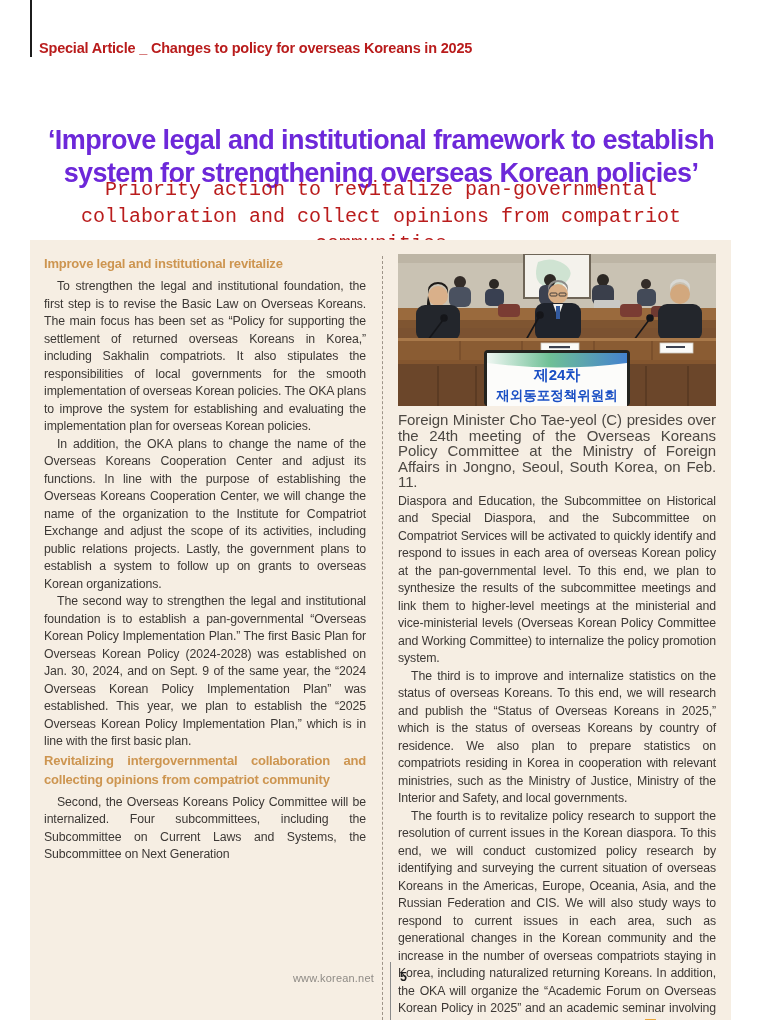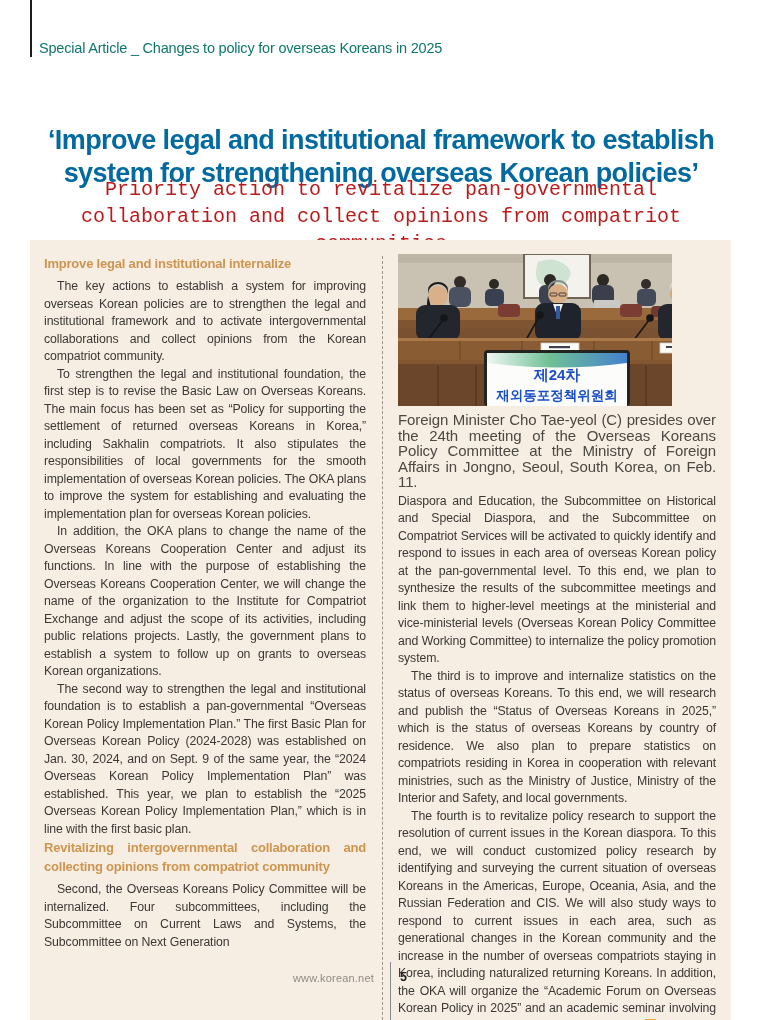--- a/index.html
+++ b/index.html
@@ -1,44 +1,44 @@
 <!DOCTYPE html>
 <html><head>
 <meta charset="utf-8">
 <style>
   html,body{margin:0;padding:0;}
   body{font-family:"Liberation Sans",sans-serif;background:#ffffff;}
   .page{position:relative;width:762px;height:1020px;background:#ffffff;overflow:hidden;}
 
   
   .kicker-rule{position:absolute;left:30px;top:0;width:2px;height:57px;background:#1c1c1c;}
-  .kicker{position:absolute;left:39px;top:40px;font-size:14.5px;font-weight:normal;color:#0f766e;letter-spacing:-0.2px;}
+  .kicker{position:absolute;left:39px;top:40px;font-size:14.5px;font-weight:bold;color:#b91c1c;letter-spacing:-0.2px;}
 
   
-  .title{position:absolute;left:0;right:0;top:106px;text-align:center;color:#0369a1;
+  .title{position:absolute;left:0;right:0;top:106px;text-align:center;color:#6d28d9;
          font-size:27px;font-weight:bold;line-height:33px;letter-spacing:-0.6px;}
   .subtitle{position:absolute;left:0;right:0;top:176px;margin:0 auto;max-width:620px;text-align:center;
             font-family:Liberation Mono, monospace;font-size:20px;line-height:27px;color:#b91c1c;}
 
   
   .content{position:absolute;left:30px;top:240px;width:701px;min-height:713px;background:#f6eee3;
            box-sizing:border-box;padding:14px 15px 12px 14px;display:flex;justify-content:space-between;}
   .col-left{width:322px;}
   .col-right{width:318px;}
   .col-divider{border-left:1px dashed #9e9488;width:0;align-self:stretch;margin-top:2px;}
 
   .accent-heading{color:#cd9550;font-size:13px;font-weight:bold;line-height:19px;margin:0 0 5px 0;
                   letter-spacing:-0.2px;text-align:justify;}
   .accent-heading.second{}
   .body-p{margin:0;font-size:12.3px;line-height:17.5px;color:#3c3835;text-align:justify;
           text-indent:13px;letter-spacing:-0.1px;}
   .body-p.no-indent{text-indent:0;}
 
   
-  .photo{width:274px;height:152px;overflow:hidden;background:#7b5231;}
+  .photo{width:318px;height:152px;overflow:hidden;background:#7b5231;}
   .photo svg{display:block;}
   .caption{margin:6px 0 0 0;font-size:15px;line-height:15.5px;color:#4c4843;text-align:justify;letter-spacing:-0.1px;}
   .right-body{margin-top:3px;}
 
   
   .end-mark{display:inline-block;vertical-align:-2px;width:11px;height:13px;margin-left:4px;
             border:1px solid #e8a63a;background:#fdf8ec;box-sizing:border-box;position:relative;}
   .end-mark i{position:absolute;left:2px;top:2px;width:6px;height:7px;
               border-left:1.5px solid #3a3a3a;border-bottom:1.5px solid #3a3a3a;transform:skewX(-8deg);}
 
@@ -58,22 +58,21 @@
   <h1 class="title">
       <span style="display:block">‘Improve legal and institutional framework to establish</span>
       <span style="display:block">system for strengthening overseas Korean policies’</span>
     </h1>
 
   <p class="subtitle">Priority action to revitalize pan-governmental collaboration and collect opinions from compatriot communities</p>
 
   <div class="content">
 
     <div class="col-left">
-      <h3 class="accent-heading">Improve legal and institutional internalize</h3>
-      <p class="body-p">The key actions to establish a system for improving overseas Korean policies are to strengthen the legal and institutional framework and to activate intergovernmental collaborations and collect opinions from the Korean compatriot community.</p>
+      <h3 class="accent-heading">Improve legal and institutional revitalize</h3>
       <p class="body-p">To strengthen the legal and institutional foundation, the first step is to revise the Basic Law on Overseas Koreans. The main focus has been set as “Policy for supporting the settlement of returned overseas Koreans in Korea,” including Sakhalin compatriots. It also stipulates the responsibilities of local governments for the smooth implementation of overseas Korean policies. The OKA plans to improve the system for establishing and evaluating the implementation plan for overseas Korean policies.</p>
       <p class="body-p">In addition, the OKA plans to change the name of the Overseas Koreans Cooperation Center and adjust its functions. In line with the purpose of establishing the Overseas Koreans Cooperation Center, we will change the name of the organization to the Institute for Compatriot Exchange and adjust the scope of its activities, including public relations projects. Lastly, the government plans to establish a system to follow up on grants to overseas Korean organizations.</p>
       <p class="body-p">The second way to strengthen the legal and institutional foundation is to establish a pan-governmental “Overseas Korean Policy Implementation Plan.” The first Basic Plan for Overseas Korean Policy (2024-2028) was established on Jan. 30, 2024, and on Sept. 9 of the same year, the “2024 Overseas Korean Policy Implementation Plan” was established. This year, we plan to establish the “2025 Overseas Korean Policy Implementation Plan,” which is in line with the first basic plan.</p>
       <h3 class="accent-heading second">Revitalizing intergovernmental collaboration and collecting opinions from compatriot community</h3>
       <p class="body-p">Second, the Overseas Koreans Policy Committee will be internalized. Four subcommittees, including the Subcommittee on Current Laws and Systems, the Subcommittee on Next Generation</p>
     </div>
 
     <div class="col-divider"></div>
 
     <div class="col-right">

